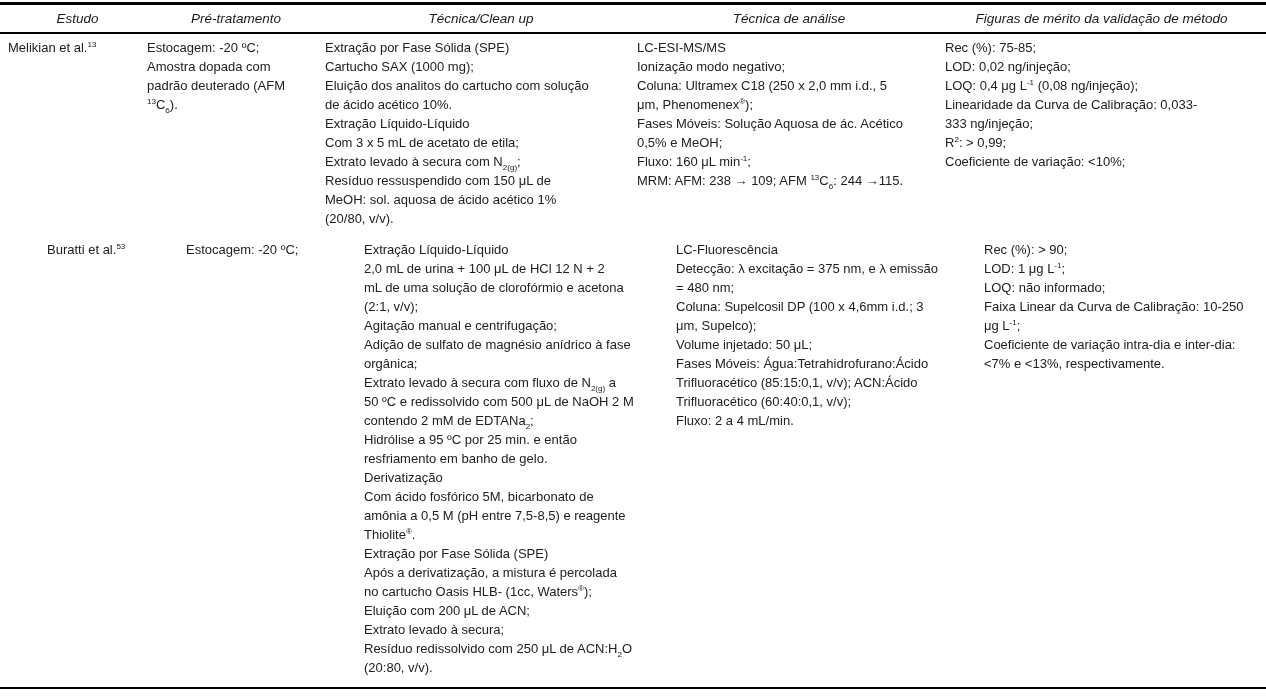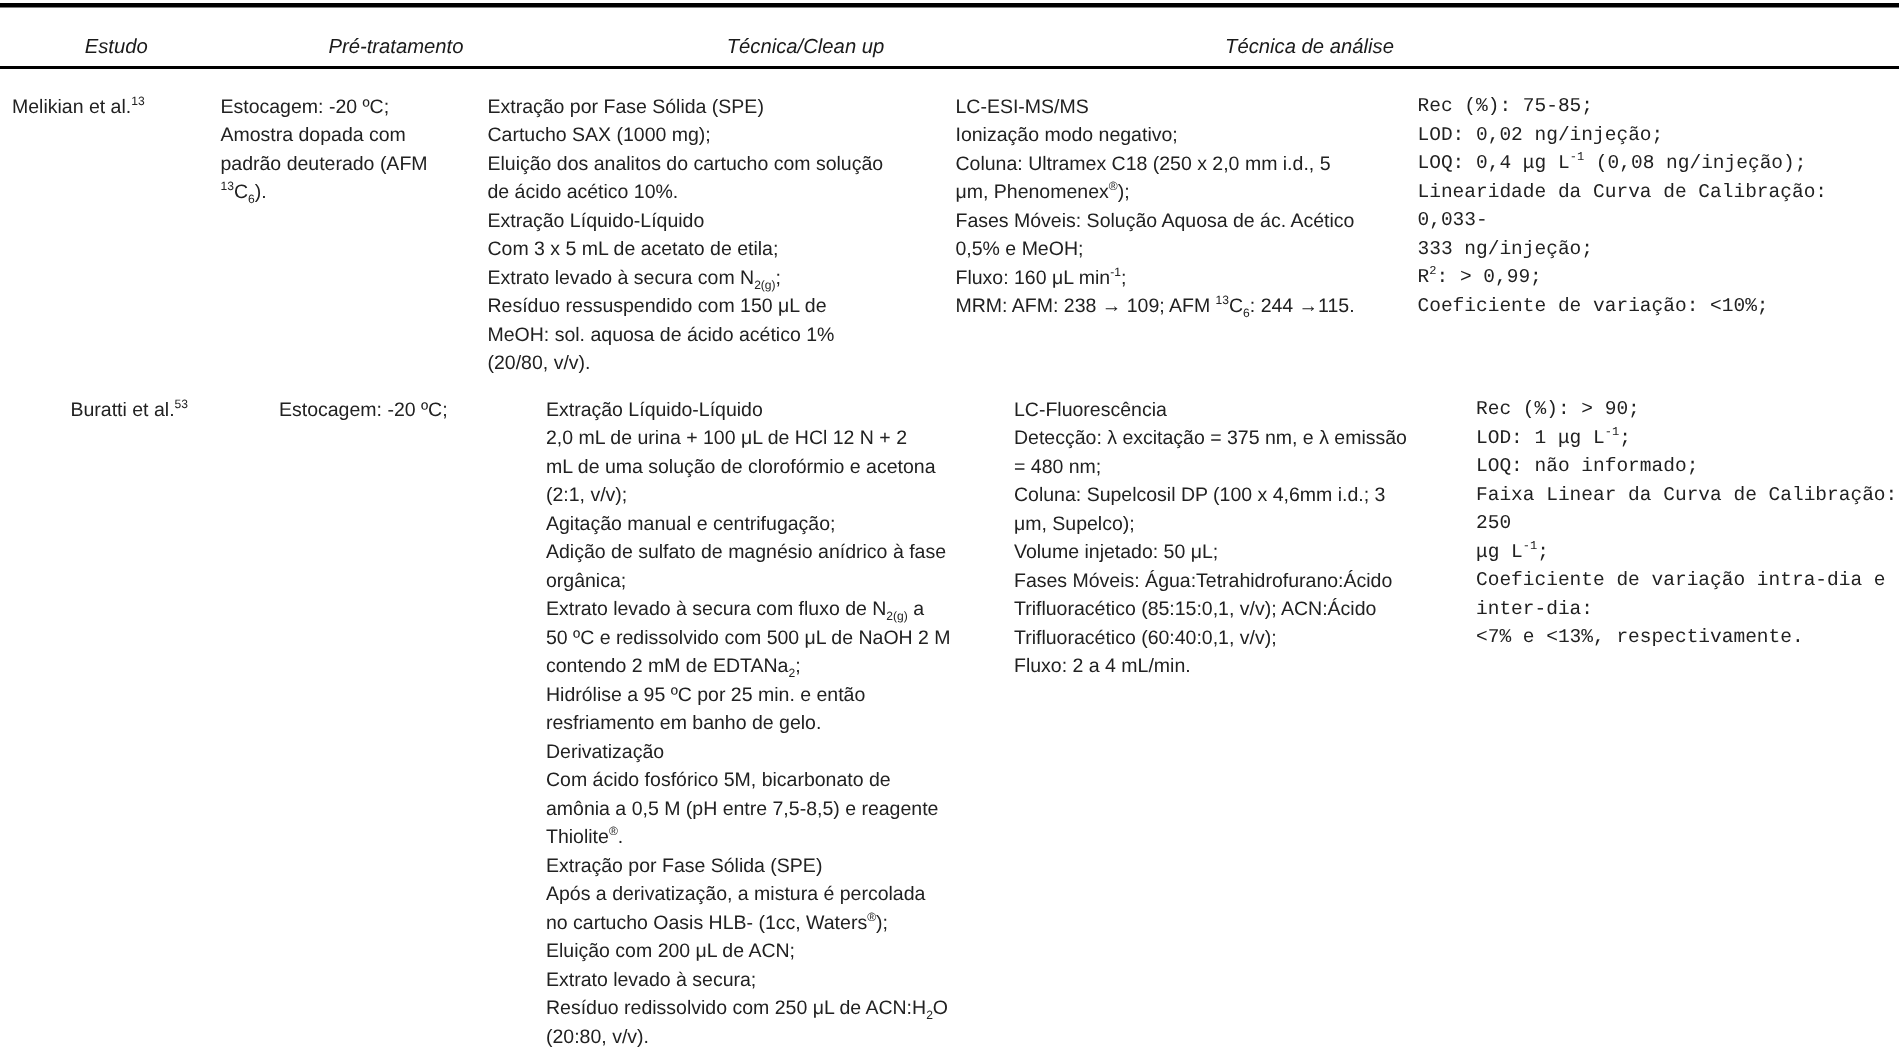--- a/index.html
+++ b/index.html
@@ -27,61 +27,61 @@
   .rule-bottom { height: 2px; margin-top: 10px; }
   .grid {
     display: grid;
     grid-template-columns: 139px 178px 312px 304px 1fr;
     box-sizing: border-box;
     padding-left: 8px;
     padding-right: 4px;
     width: 1266px;
   }
   .header-row {
-    padding-top: 18px;
+    padding-top: 6px;
     padding-bottom: 6px;
-    gap: 28px;
   }
   .header-cell {
     font-style: italic;
     font-size: 13.5px;
     text-align: center;
     color: #1a1a1a;
     white-space: nowrap;
   }
   .body-row {
     font-size: 13px;
     line-height: 19px;
   }
-  .row-1 { padding-top: 15px; }
+  .row-1 { padding-top: 4px; }
   .row-2 { margin-top: 12px; margin-left: 39px; }
   .cell {
     padding-right: 10px;
     box-sizing: border-box;
   }
-  .cell-merit { padding-left: 4px; padding-right: 0; font-family: Liberation Mono, monospace; }
+  .cell-merit { padding-left: 4px; padding-right: 0; }
   sup, sub {
     font-size: 0.62em;
     line-height: 0;
   }
   sup { vertical-align: super; }
   sub { vertical-align: sub; }
 </style>
 </head>
 <body>
 
 <div class="table-wrap">
 
   <div class="rule rule-top"></div>
 
   <div class="grid header-row">
     <div class="header-cell">Estudo</div>
     <div class="header-cell">Pré-tratamento</div>
     <div class="header-cell">Técnica/Clean up</div>
     <div class="header-cell">Técnica de análise</div>
+    <div class="header-cell">Figuras de mérito da validação de método</div>
   </div>
 
   <div class="rule rule-mid"></div>
 
   <div class="grid body-row row-1">
     <div class="cell">Melikian et al.<sup>13</sup></div>
     <div class="cell">Estocagem: -20 ºC;<br>Amostra dopada com<br>padrão deuterado (AFM<br><sup>13</sup>C<sub>6</sub>).</div>
     <div class="cell">Extração por Fase Sólida (SPE)<br>Cartucho SAX (1000 mg);<br>Eluição dos analitos do cartucho com solução<br>de ácido acético 10%.<br>Extração Líquido-Líquido<br>Com 3 x 5 mL de acetato de etila;<br>Extrato levado à secura com N<sub>2(g)</sub>;<br>Resíduo ressuspendido com 150 μL de<br>MeOH: sol. aquosa de ácido acético 1%<br>(20/80, v/v).</div>
     <div class="cell">LC-ESI-MS/MS<br>Ionização modo negativo;<br>Coluna: Ultramex C18 (250 x 2,0 mm i.d., 5<br>μm, Phenomenex<sup>®</sup>);<br>Fases Móveis: Solução Aquosa de ác. Acético<br>0,5% e MeOH;<br>Fluxo: 160 μL min<sup>-1</sup>;<br>MRM: AFM: 238 → 109; AFM <sup>13</sup>C<sub>6</sub>: 244 →115.</div>
     <div class="cell cell-merit">Rec (%): 75-85;<br>LOD: 0,02 ng/injeção;<br>LOQ: 0,4 μg L<sup>-1</sup> (0,08 ng/injeção);<br>Linearidade da Curva de Calibração: 0,033-<br>333 ng/injeção;<br>R<sup>2</sup>: &gt; 0,99;<br>Coeficiente de variação: &lt;10%;</div>

